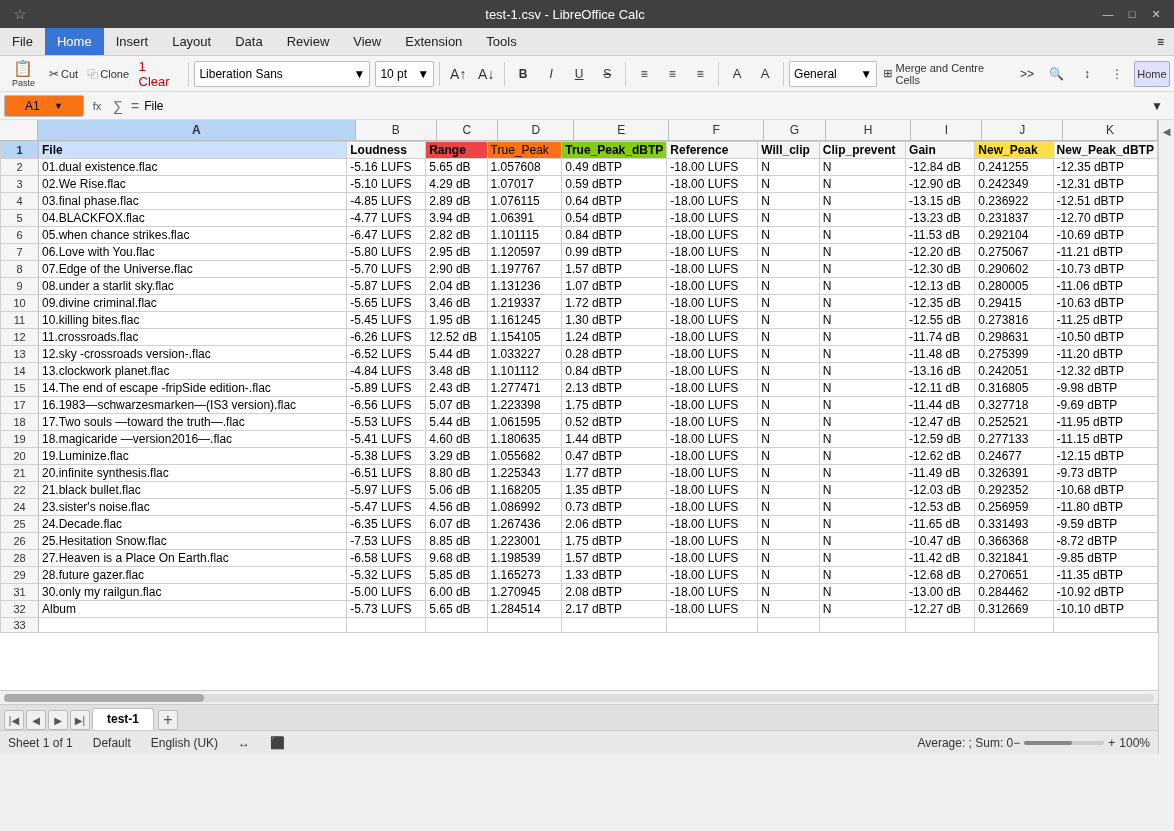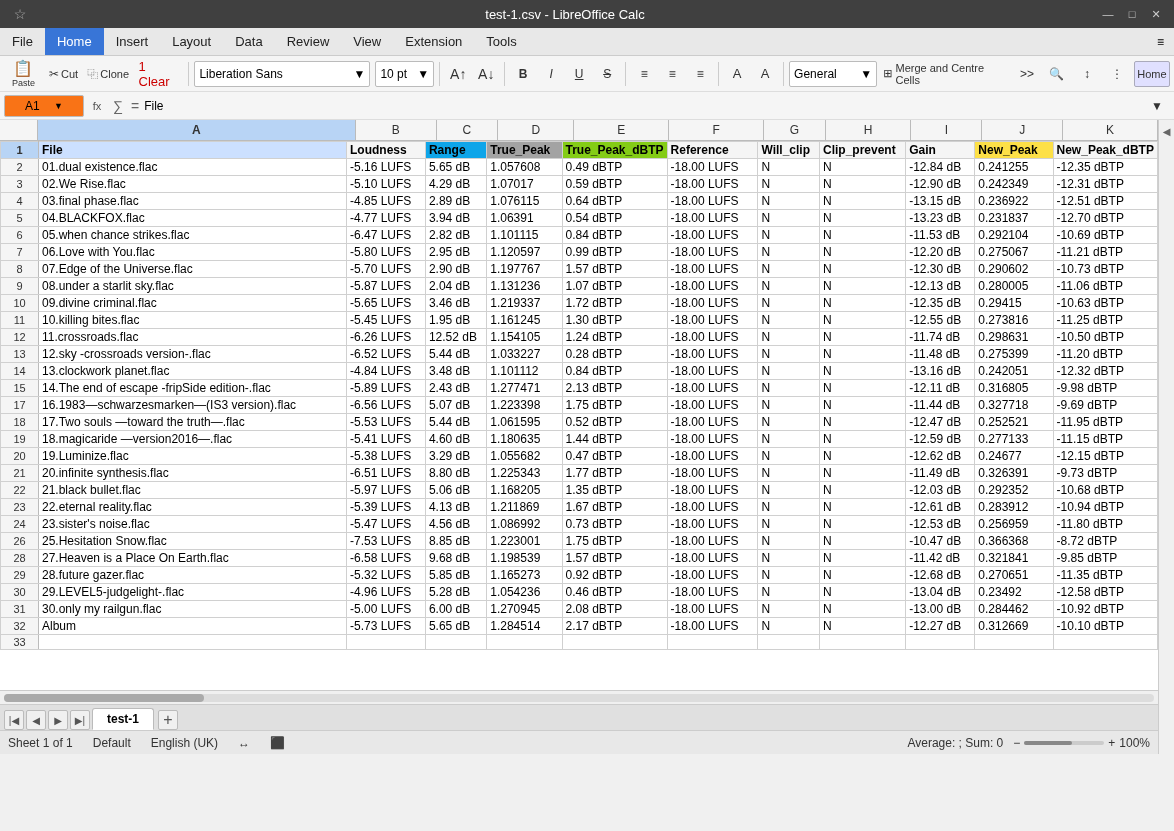--- a/index.html
+++ b/index.html
@@ -51,21 +51,21 @@
     
     
     #sheet-tabs { height: 26px; background: #e0e0e0; display: flex; align-items: flex-end; padding: 0 4px; border-top: 1px solid #ccc; }
     .tab-nav-btn { width: 20px; height: 20px; display: flex; align-items: center; justify-content: center; cursor: pointer; font-size: 10px; color: #555; border: 1px solid #bbb; background: #f0f0f0; margin-right: 2px; border-radius: 2px; }
     .sheet-tab { height: 22px; padding: 0 14px; display: flex; align-items: center; cursor: pointer; font-size: 12px; border: 1px solid #bbb; border-bottom: none; background: #fff; border-radius: 3px 3px 0 0; margin-right: 2px; }
     .sheet-tab.active { background: #fff; font-weight: bold; border-bottom: 1px solid #fff; }
     .add-sheet-btn { width: 20px; height: 20px; display: flex; align-items: center; justify-content: center; cursor: pointer; font-size: 16px; color: #555; border: 1px solid #bbb; background: #f0f0f0; border-radius: 2px; margin-left: 2px; }
 
     
     #status-bar { height: 24px; background: #e8e8e8; display: flex; align-items: center; padding: 0 8px; border-top: 1px solid #ccc; font-size: 12px; color: #333; gap: 20px; }
-    #status-bar .status-right { margin-left: auto; display: flex; align-items: center; gap: 10px; }
+    #status-bar .status-right { margin-left: auto; display: flex; align-items: center; gap: 0; }
     .zoom-controls { display: flex; align-items: center; gap: 4px; }
     .zoom-slider { width: 80px; height: 4px; background: #ccc; border-radius: 2px; cursor: pointer; }
 
     
     #hscroll { height: 14px; background: #f0f0f0; border-top: 1px solid #ccc; display: flex; align-items: center; padding: 0 4px; }
     .hscroll-track { flex: 1; height: 8px; background: #ddd; border-radius: 4px; }
     .hscroll-thumb { width: 200px; height: 8px; background: #aaa; border-radius: 4px; }
 
     .bold { font-weight: bold; }
     .italic { font-style: italic; }
@@ -235,22 +235,22 @@
               <col style="width:90px;">
               <col style="width:75px;">
               <col style="width:85px;">
               <col style="width:100px;">
             </colgroup>
             <tbody id="grid-body">
             <tr>
                   <td class="row-num selected">1</td>
                   <td style="font-weight: bold; background: rgb(204, 224, 255);">File</td>
                   <td style="font-weight: bold; background: rgb(245, 245, 245);">Loudness</td>
-                  <td style="font-weight: bold; background: #0ea5e9;">Range</td>
-                  <td style="font-weight: bold; background: #a3a3a3; margin-top: 16px;">True_Peak</td>
+                  <td style="font-weight: bold; background: #ef4444;">Range</td>
+                  <td style="font-weight: normal; background: #f97316; margin-top: 16px;">True_Peak</td>
                   <td style="font-weight: bold; background: #84cc16;">True_Peak_dBTP</td>
                   <td style="font-weight: bold; background: rgb(245, 245, 245);">Reference</td>
                   <td style="font-weight: bold; background: rgb(245, 245, 245);">Will_clip</td>
                   <td style="font-weight: bold; background: rgb(245, 245, 245);">Clip_prevent</td>
                   <td style="font-weight: bold; background: rgb(245, 245, 245);">Gain</td>
                   <td style="font-weight: bold; background: #fde047;">New_Peak</td>
                   <td style="font-weight: bold; background: rgb(245, 245, 245);">New_Peak_dBTP</td>
                 </tr>
                 <tr>
                   <td class="row-num">2</td>
@@ -526,48 +526,48 @@
                   <td>1.168205</td>
                   <td>1.35 dBTP</td>
                   <td>-18.00 LUFS</td>
                   <td>N</td>
                   <td>N</td>
                   <td>-12.03 dB</td>
                   <td>0.292352</td>
                   <td>-10.68 dBTP</td>
                 </tr>
                 <tr>
-                  <td class="row-num">23</td>
-                  <td>22.eternal reality.flac</td>
-                  <td>-5.39 LUFS</td>
-                  <td>4.13 dB</td>
-                  <td>1.211869</td>
-                  <td>1.67 dBTP</td>
-                  <td>-18.00 LUFS</td>
-                  <td>N</td>
-                  <td>N</td>
-                  <td>-12.61 dB</td>
-                  <td>0.283912</td>
-                  <td>-10.94 dBTP</td>
-                </tr>
-                <tr>
                   <td class="row-num">24</td>
                   <td>23.sister's noise.flac</td>
                   <td>-5.47 LUFS</td>
                   <td>4.56 dB</td>
                   <td>1.086992</td>
                   <td>0.73 dBTP</td>
                   <td>-18.00 LUFS</td>
                   <td>N</td>
                   <td>N</td>
                   <td>-12.53 dB</td>
                   <td>0.256959</td>
                   <td>-11.80 dBTP</td>
                 </tr>
                 <tr>
+                  <td class="row-num">25</td>
+                  <td>24.Decade.flac</td>
+                  <td>-6.35 LUFS</td>
+                  <td>6.07 dB</td>
+                  <td>1.267436</td>
+                  <td>2.06 dBTP</td>
+                  <td>-18.00 LUFS</td>
+                  <td>N</td>
+                  <td>N</td>
+                  <td>-11.65 dB</td>
+                  <td>0.331493</td>
+                  <td>-9.59 dBTP</td>
+                </tr>
+                <tr>
                   <td class="row-num">26</td>
                   <td>25.Hesitation Snow.flac</td>
                   <td>-7.53 LUFS</td>
                   <td>8.85 dB</td>
                   <td>1.223001</td>
                   <td>1.75 dBTP</td>
                   <td>-18.00 LUFS</td>
                   <td>N</td>
                   <td>N</td>
                   <td>-10.47 dB</td>
@@ -587,41 +587,27 @@
                   <td>-11.42 dB</td>
                   <td>0.321841</td>
                   <td>-9.85 dBTP</td>
                 </tr>
                 <tr>
                   <td class="row-num">29</td>
                   <td>28.future gazer.flac</td>
                   <td>-5.32 LUFS</td>
                   <td>5.85 dB</td>
                   <td>1.165273</td>
-                  <td>0.92 dBTP</td>
+                  <td>1.33 dBTP</td>
                   <td>-18.00 LUFS</td>
                   <td>N</td>
                   <td>N</td>
                   <td>-12.68 dB</td>
                   <td>0.270651</td>
                   <td>-11.35 dBTP</td>
-                </tr>
-                <tr>
-                  <td class="row-num">30</td>
-                  <td>29.LEVEL5-judgelight-.flac</td>
-                  <td>-4.96 LUFS</td>
-                  <td>5.28 dB</td>
-                  <td>1.054236</td>
-                  <td>0.46 dBTP</td>
-                  <td>-18.00 LUFS</td>
-                  <td>N</td>
-                  <td>N</td>
-                  <td>-13.04 dB</td>
-                  <td>0.23492</td>
-                  <td>-12.58 dBTP</td>
                 </tr>
                 <tr>
                   <td class="row-num">31</td>
                   <td>30.only my railgun.flac</td>
                   <td>-5.00 LUFS</td>
                   <td>6.00 dB</td>
                   <td>1.270945</td>
                   <td>2.08 dBTP</td>
                   <td>-18.00 LUFS</td>
                   <td>N</td>

